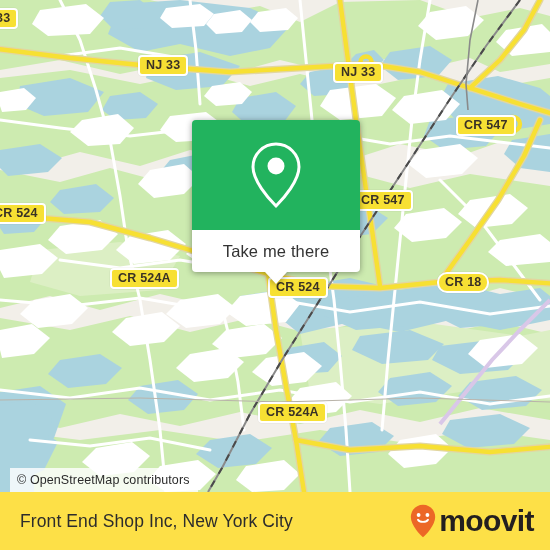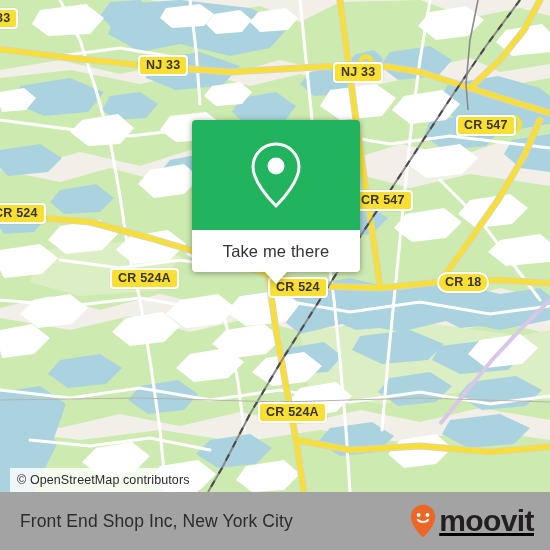--- a/index.html
+++ b/index.html
@@ -21,24 +21,24 @@
   #popup-head{height:110px;border-radius:4px 4px 0 0;display:flex;
               align-items:center;justify-content:center;}
   #popup-foot{height:42px;background:#fff;border-radius:0 0 4px 4px;
               display:flex;align-items:center;justify-content:center;}
   #popup-foot span{font-size:16.5px;color:#333;letter-spacing:.15px;}
   #popup-tail{position:absolute;left:50%;top:152px;margin-left:-11px;width:0;height:0;
               border-left:11px solid transparent;border-right:11px solid transparent;
               border-top:12px solid #fff;}
 
   
-  #footer{position:absolute;left:0;top:492px;width:550px;height:58px;background:#a3a3a3;}
+  #footer{position:absolute;left:0;top:492px;width:550px;height:58px;background:#fde047;}
   #footer-title{position:absolute;left:20px;top:0;height:58px;line-height:58px;
                 font-size:17.5px;color:#2c2c2c;letter-spacing:.1px;}
-  #logo{position:absolute;right:16px;top:0;height:58px;display:flex;align-items:center;gap:3px;text-decoration:underline;}
+  #logo{position:absolute;right:16px;top:0;height:58px;display:flex;align-items:center;gap:3px;}
   #logo-word{font-size:30px;font-weight:bold;color:#231f20;letter-spacing:-0.6px;line-height:1;}
 
   
   .shield{position:absolute;background:#f7e033;border:2px solid #fff;border-radius:4px;
           color:#3a3226;font-size:12.5px;font-weight:bold;letter-spacing:.2px;
           padding:1px 6px 2px 6px;white-space:nowrap;line-height:14px;
           box-shadow:0 0 0 .5px rgba(0,0,0,.06);}
 </style>
 </head>
 <body>

